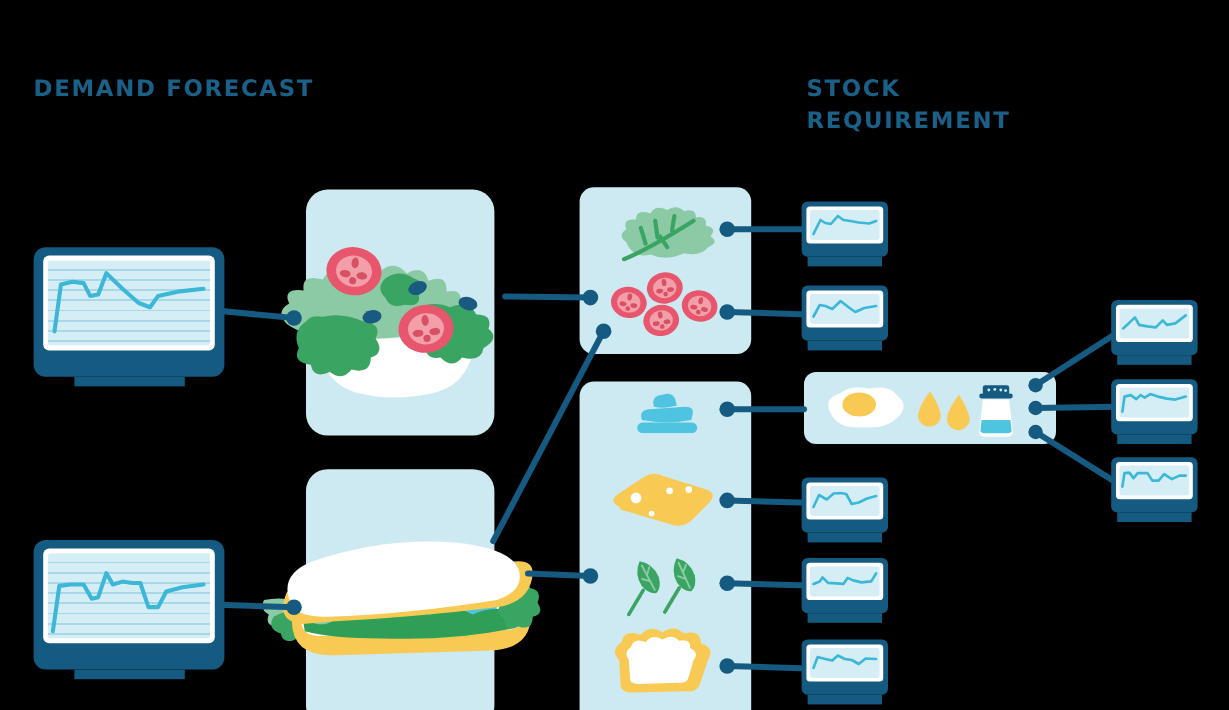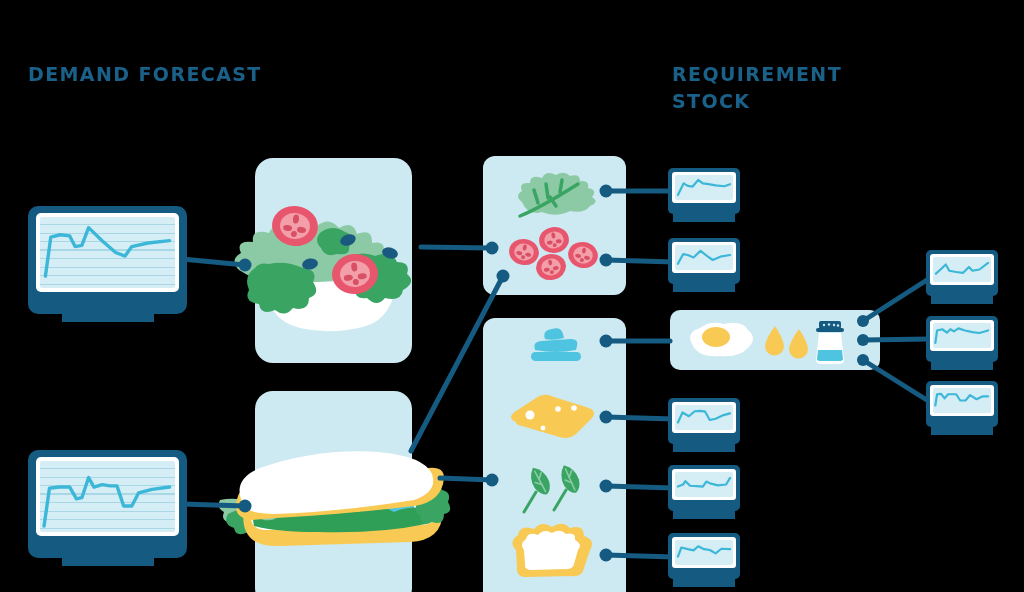--- a/index.html
+++ b/index.html
@@ -43,22 +43,22 @@
 </style>
 </head>
 <body>
 
 <div class="canvas">
 
   <div class="title" style="left:28px;top:33px">
     <div>DEMAND FORECAST</div>
   </div>
   <div class="title" style="left:672px;top:33px">
+    <div>STOCK</div>
     <div>REQUIREMENT</div>
-    <div>STOCK</div>
   </div>
 
   <div class="panel card-salad"></div>
   <div class="panel card-sandwich"></div>
   <div class="panel panel-top"></div>
   <div class="panel panel-bottom"></div>
   <div class="panel panel-egg"></div>
 
   <div class="illo" style="left:225px;top:170px;width:210px;height:150px">
     <svg viewBox="0 0 210 150" preserveAspectRatio="none">

